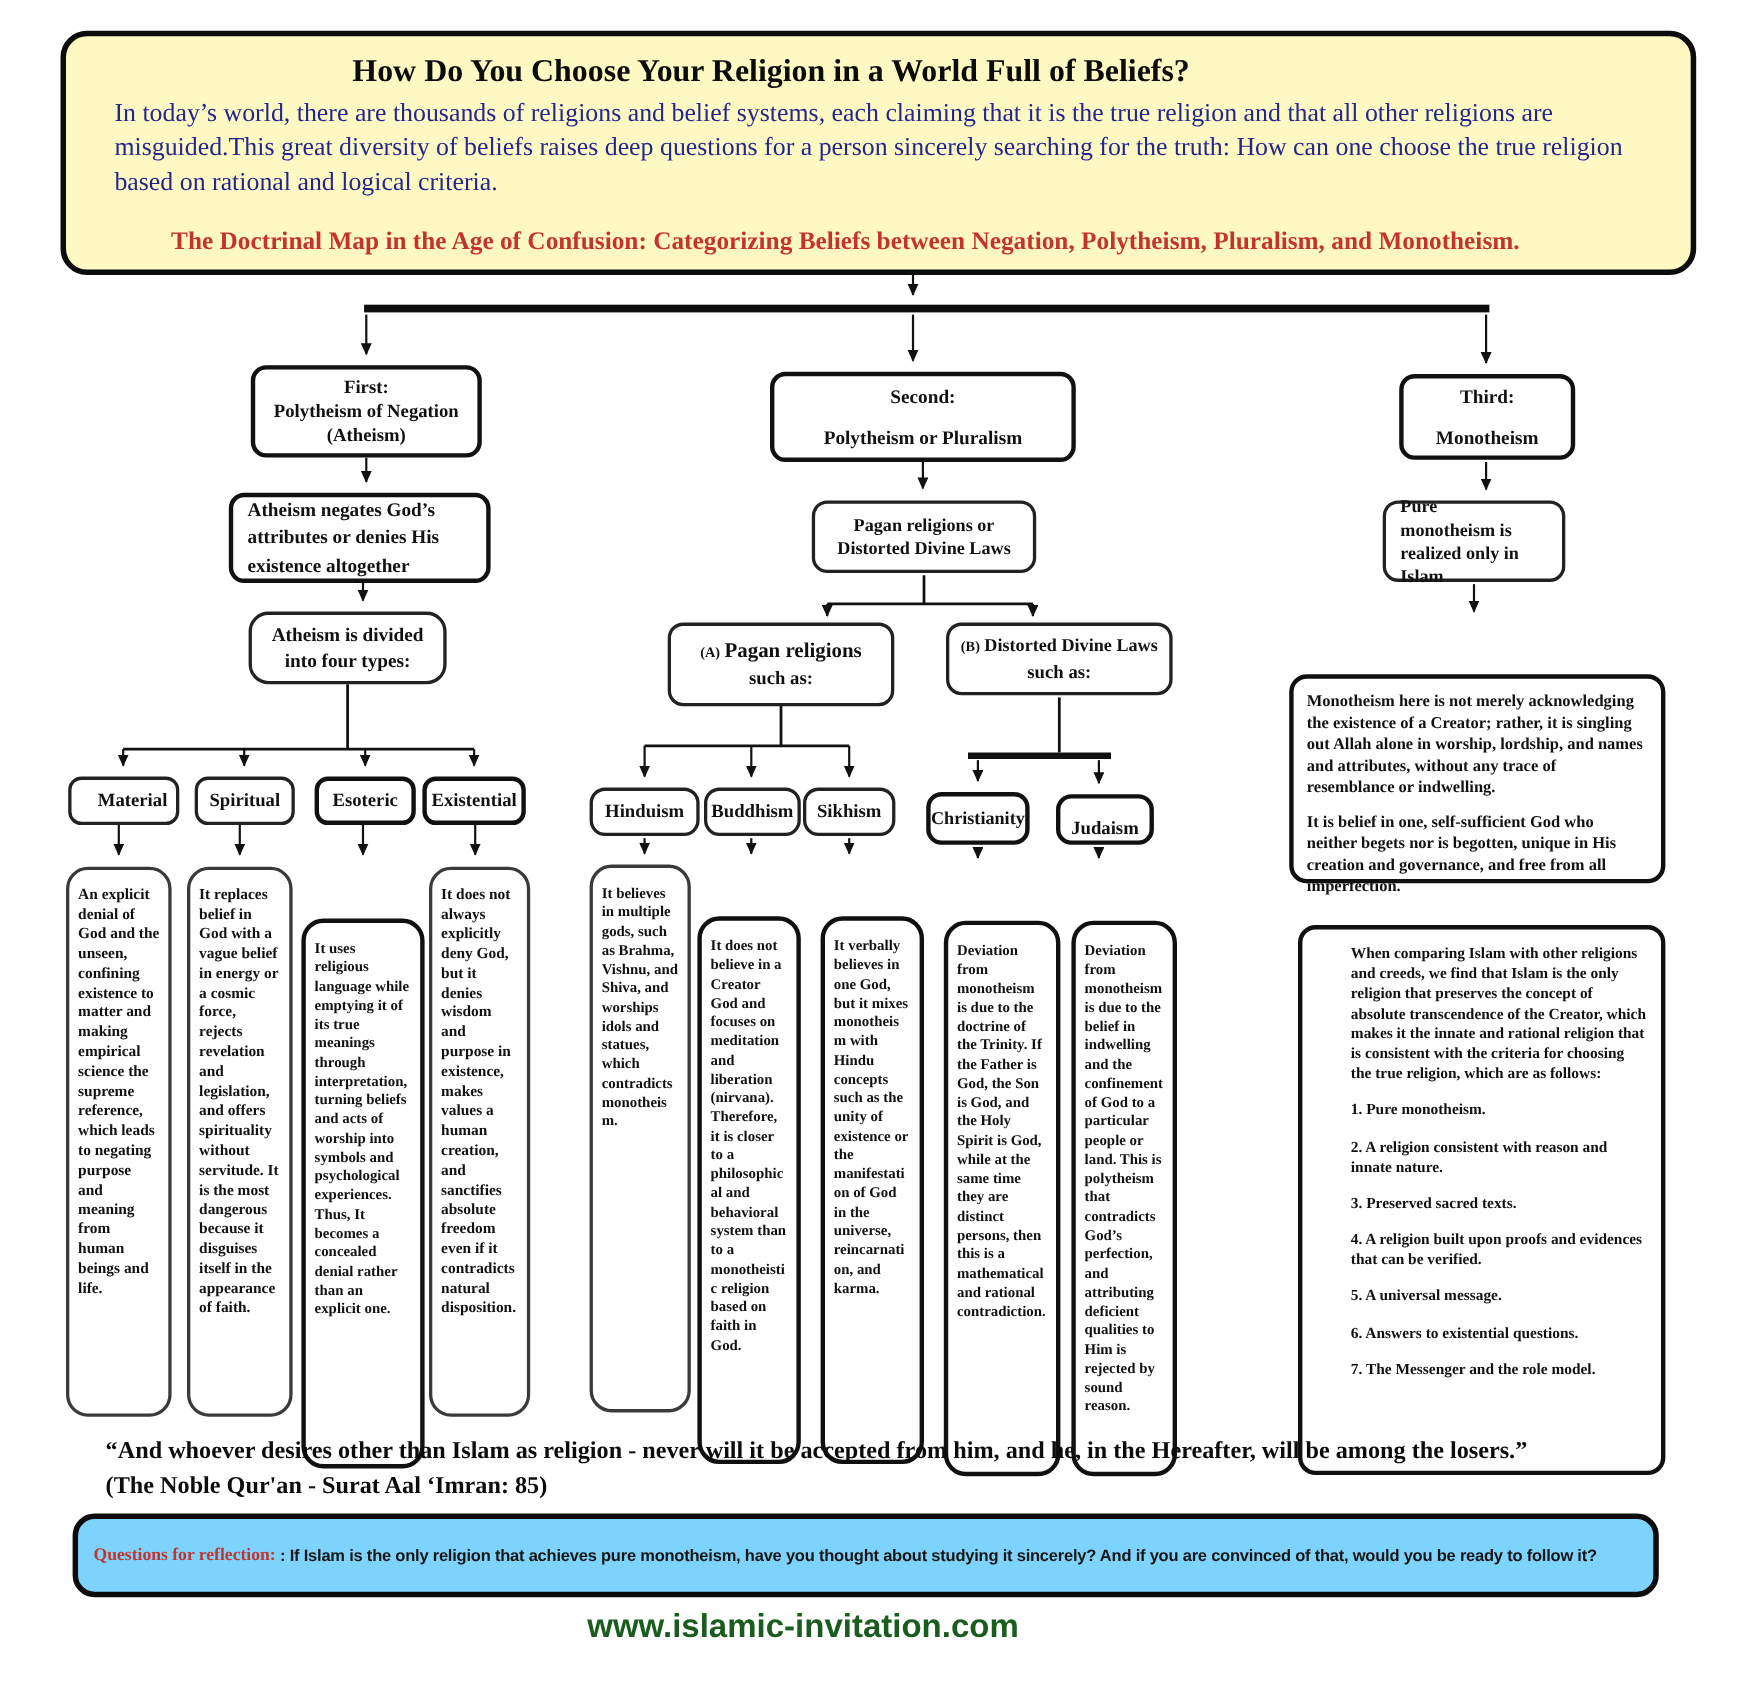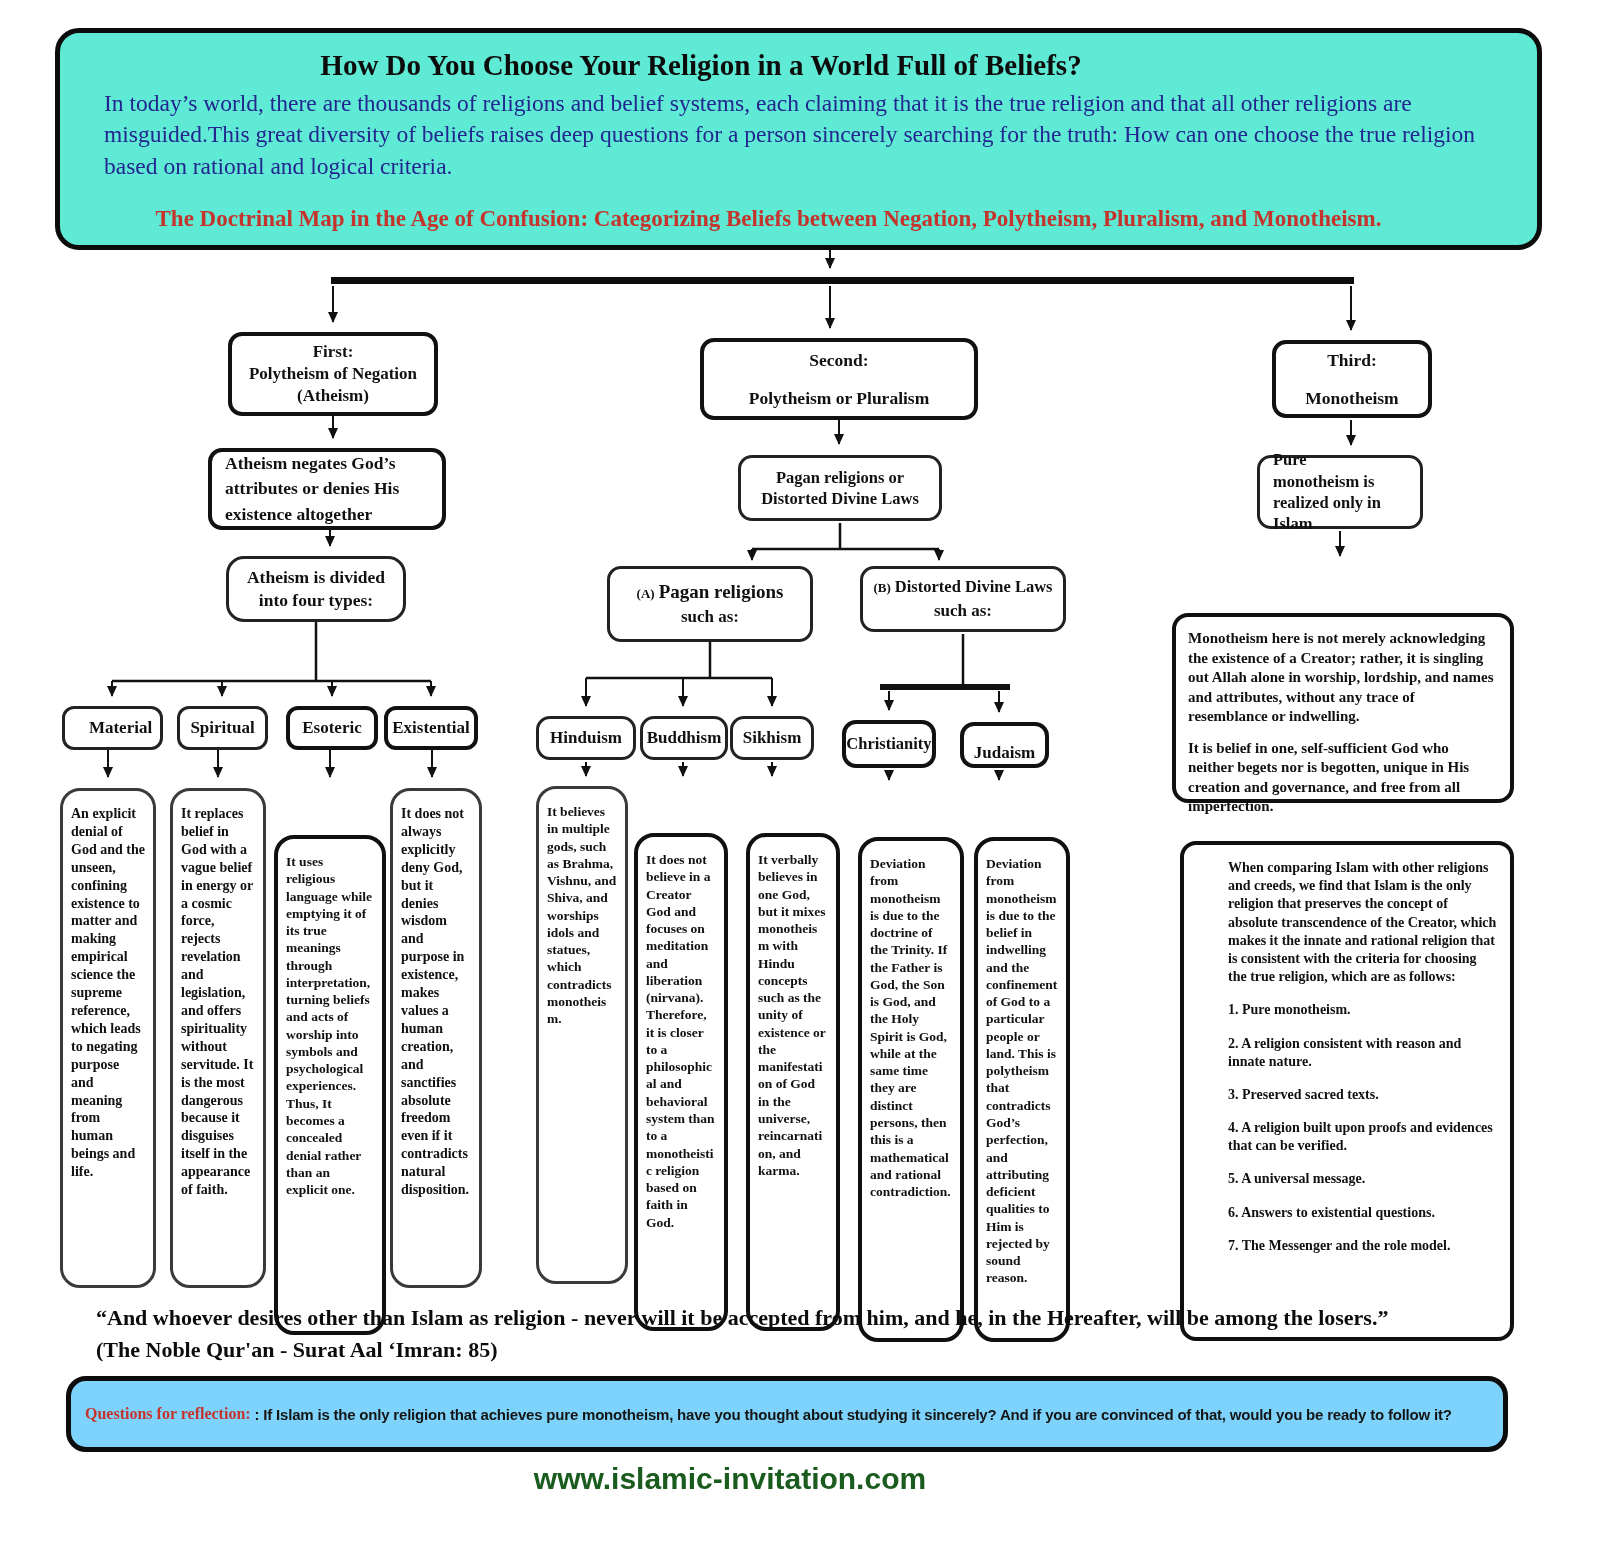--- a/index.html
+++ b/index.html
@@ -17,21 +17,21 @@
   .node.leftal{align-items:flex-start;text-align:left;padding-left:13px;padding-right:24px;}
 
   
   .col{position:absolute;box-sizing:border-box;z-index:2;background:#fff;border:3px solid #3a3a3a;
        border-radius:20px;font-weight:bold;font-size:14px;line-height:1.28;text-align:left;
        padding:14px 8px;overflow-wrap:break-word;}
   .col.dark{border-color:#101010;border-width:4px;margin-top:47px;}
 
   
   .title-box{position:absolute;left:55px;top:28px;width:1487px;height:222px;box-sizing:border-box;
-             border:5px solid #0c0c0c;border-radius:24px;background:#5eead4;z-index:2;}
+             border:5px solid #0c0c0c;border-radius:24px;background:#fef9c3;z-index:2;}
   .title-box h1{margin:16px 235px 0 40px;font-size:29px;text-align:center;color:#0c0c0c;}
   .title-box .intro{margin:6px 48px 0 44px;font-size:23.5px;line-height:1.33;color:#22268e;}
   .title-box .subtitle{margin:24px 120px 0 60px;font-size:23px;font-weight:bold;text-align:center;color:#c5342c;}
 
   
   .gpfx{font-size:13px;font-weight:bold;}
   .gtitleA{font-size:19px;font-weight:bold;}
   .gtitleB{font-size:16.5px;font-weight:bold;}
   .gsub{font-size:17px;font-weight:bold;margin-top:2px;}
 

